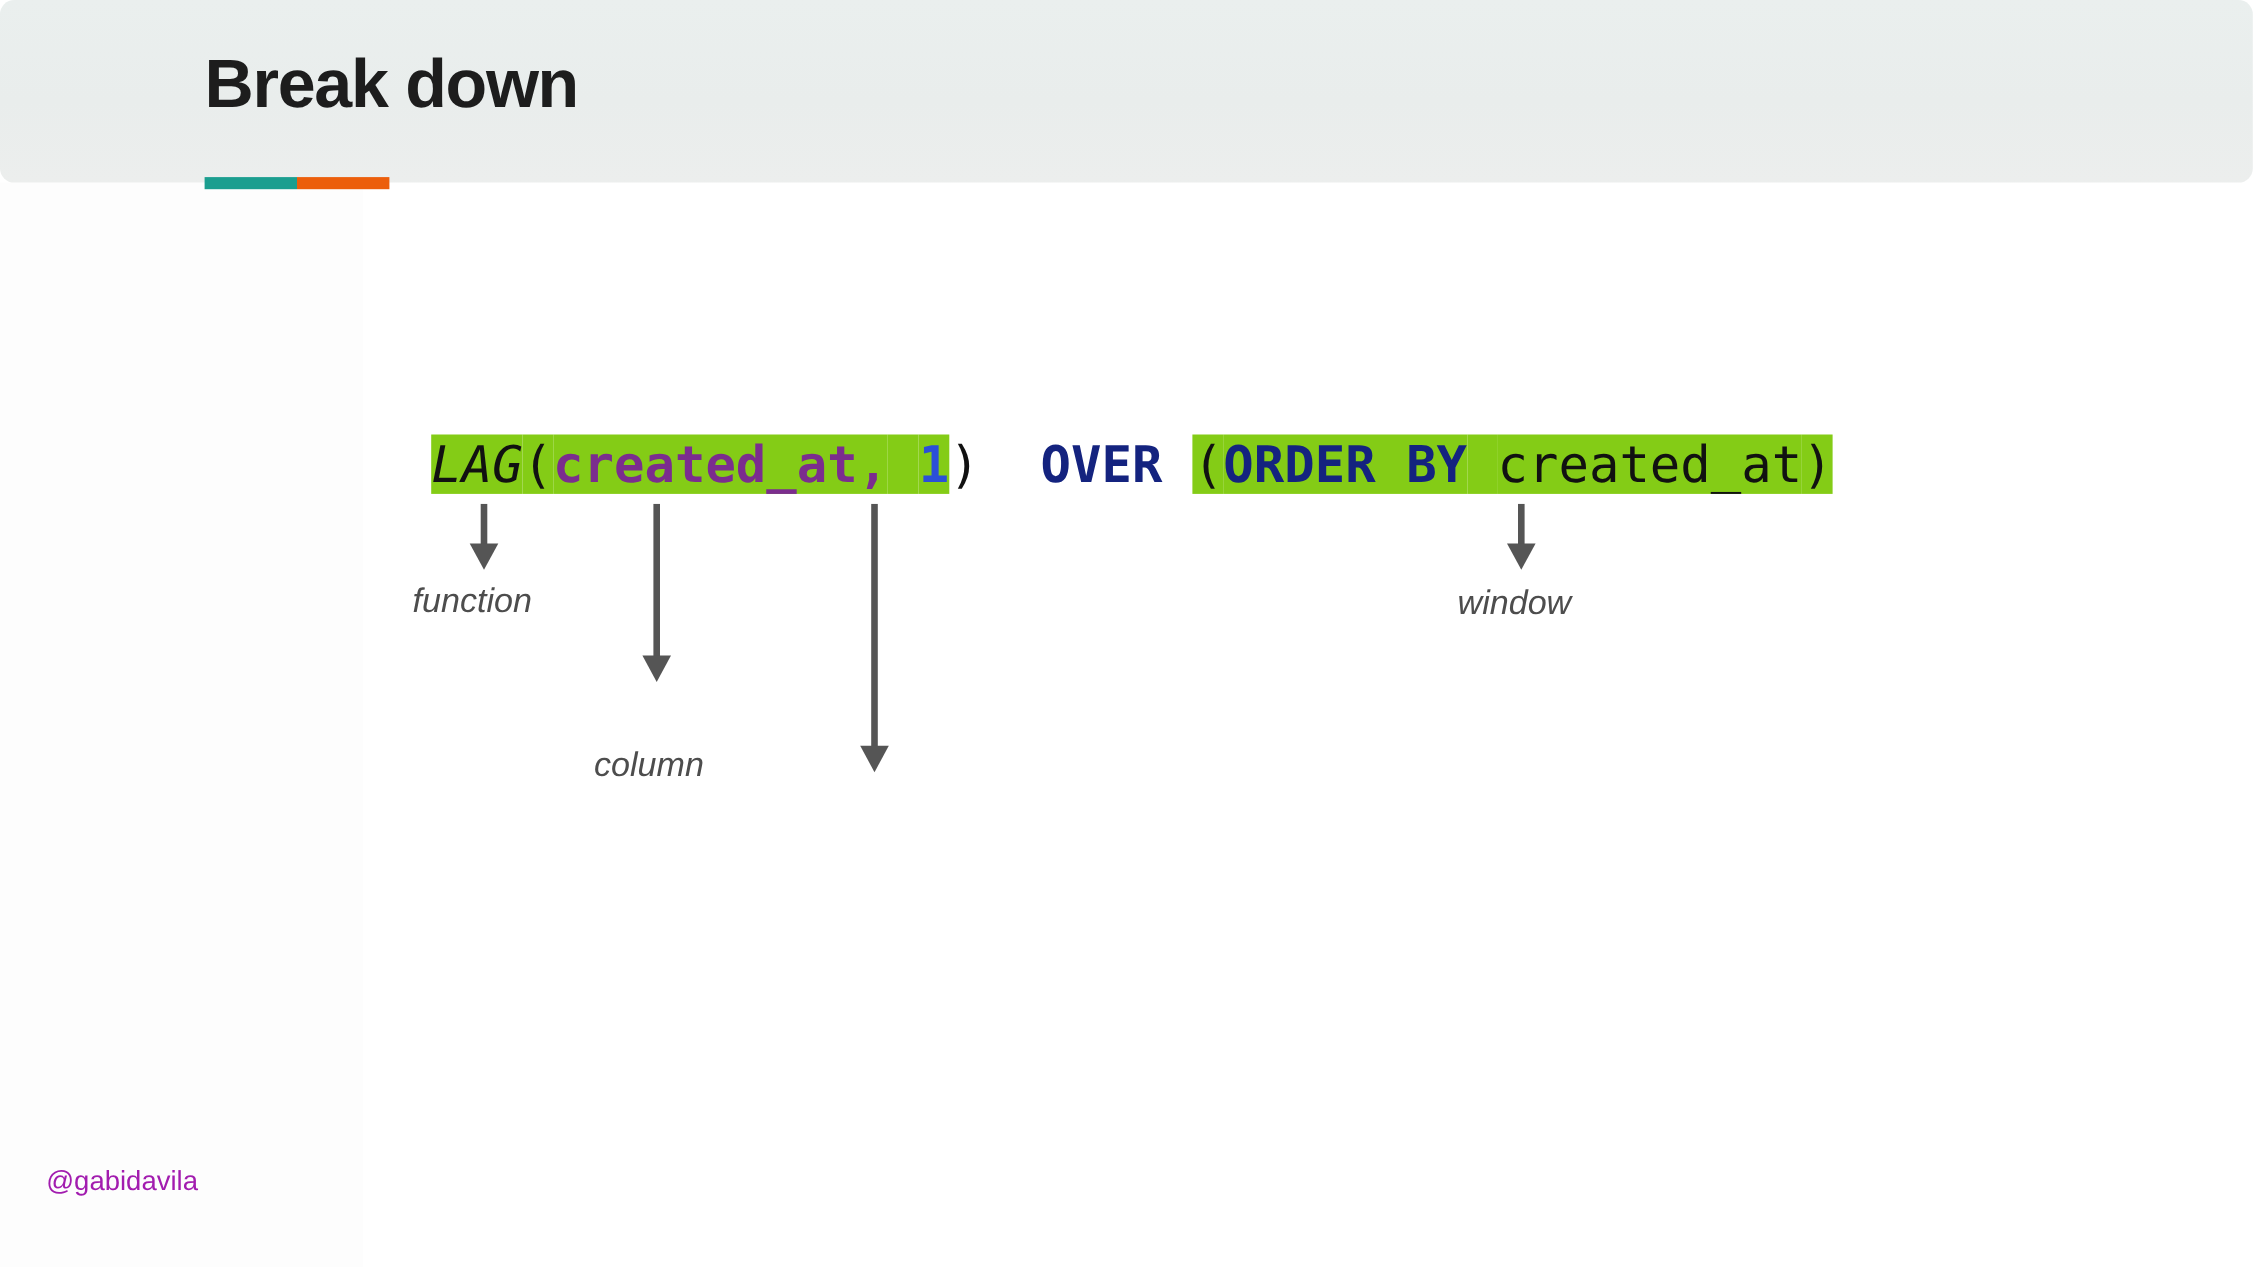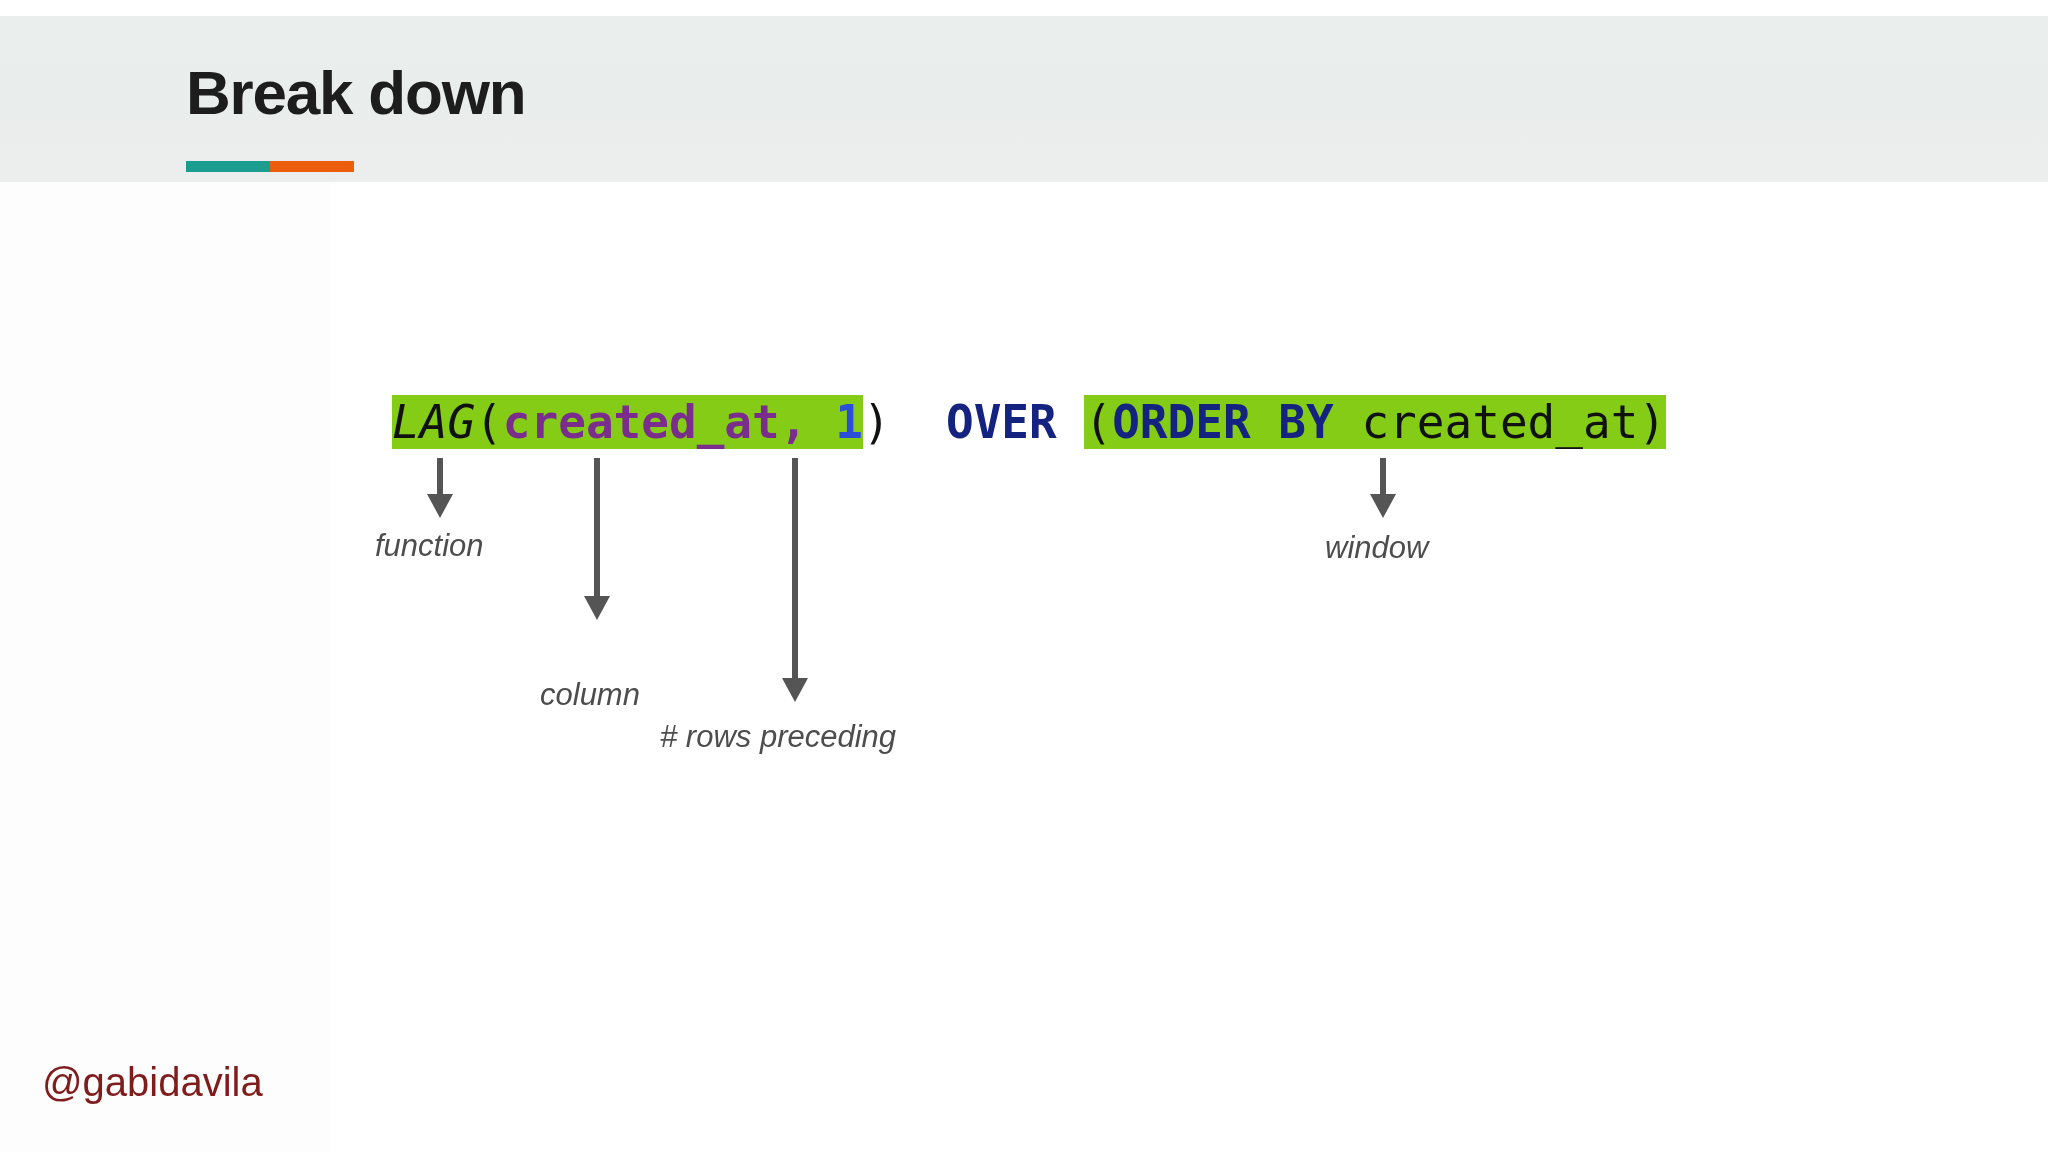--- a/index.html
+++ b/index.html
@@ -24,23 +24,24 @@
   .body-tint {
     position:absolute;
     left:0; top:166px;
     width:330px; height:986px;
     background:#fdfdfd;
   }
 
   
   .header {
     position:absolute;
-    left:0; top:16px;
+    left:0; top:0;
     width:2048px; height:166px;
     background:linear-gradient(180deg,#eaefee 0%,#e9edec 55%,#eceeed 100%);
+    border-radius:13px;
   }
   .page-title {
     position:absolute;
     left:186px; top:44px;
     font-size:62px;
     font-weight:bold;
     letter-spacing:-1.2px;
     color:#1d1d1d;
     line-height:1.05;
     white-space:nowrap;
@@ -86,22 +87,22 @@
     font-style:italic;
     font-size:31px;
     color:#4d4d4d;
     white-space:nowrap;
   }
 
   
   .handle {
     position:absolute;
     left:42px; top:1060px;
-    font-size:40px;
-    color:#7f1d1d;
+    font-size:25px;
+    color:#a21caf;
     white-space:nowrap;
   }
 </style>
 </head>
 <body>
 
 <div id="slide">
 
   <div class="body-tint"></div>
 
@@ -131,21 +132,20 @@
     </svg>
   </div>
   <div class="annot" style="left:540px; top:677px;">column</div>
 
   <div class="arrow" style="left:775px; top:458px;">
     <svg width="40" height="246" viewBox="0 0 40 246" xmlns="http://www.w3.org/2000/svg">
       <line x1="20" y1="0" x2="20" y2="224" stroke="#555555" stroke-width="6"></line>
       <polygon points="20,244 7,220 33,220" fill="#555555"></polygon>
     </svg>
   </div>
-  <div class="annot" style="left:660px; top:719px;"># rows preceding</div>
 
   <div class="arrow" style="left:1363px; top:458px;">
     <svg width="40" height="62" viewBox="0 0 40 62" xmlns="http://www.w3.org/2000/svg">
       <line x1="20" y1="0" x2="20" y2="40" stroke="#555555" stroke-width="6"></line>
       <polygon points="20,60 7,36 33,36" fill="#555555"></polygon>
     </svg>
   </div>
   <div class="annot" style="left:1325px; top:530px;">window</div>
 
   <div class="handle">@gabidavila</div>

